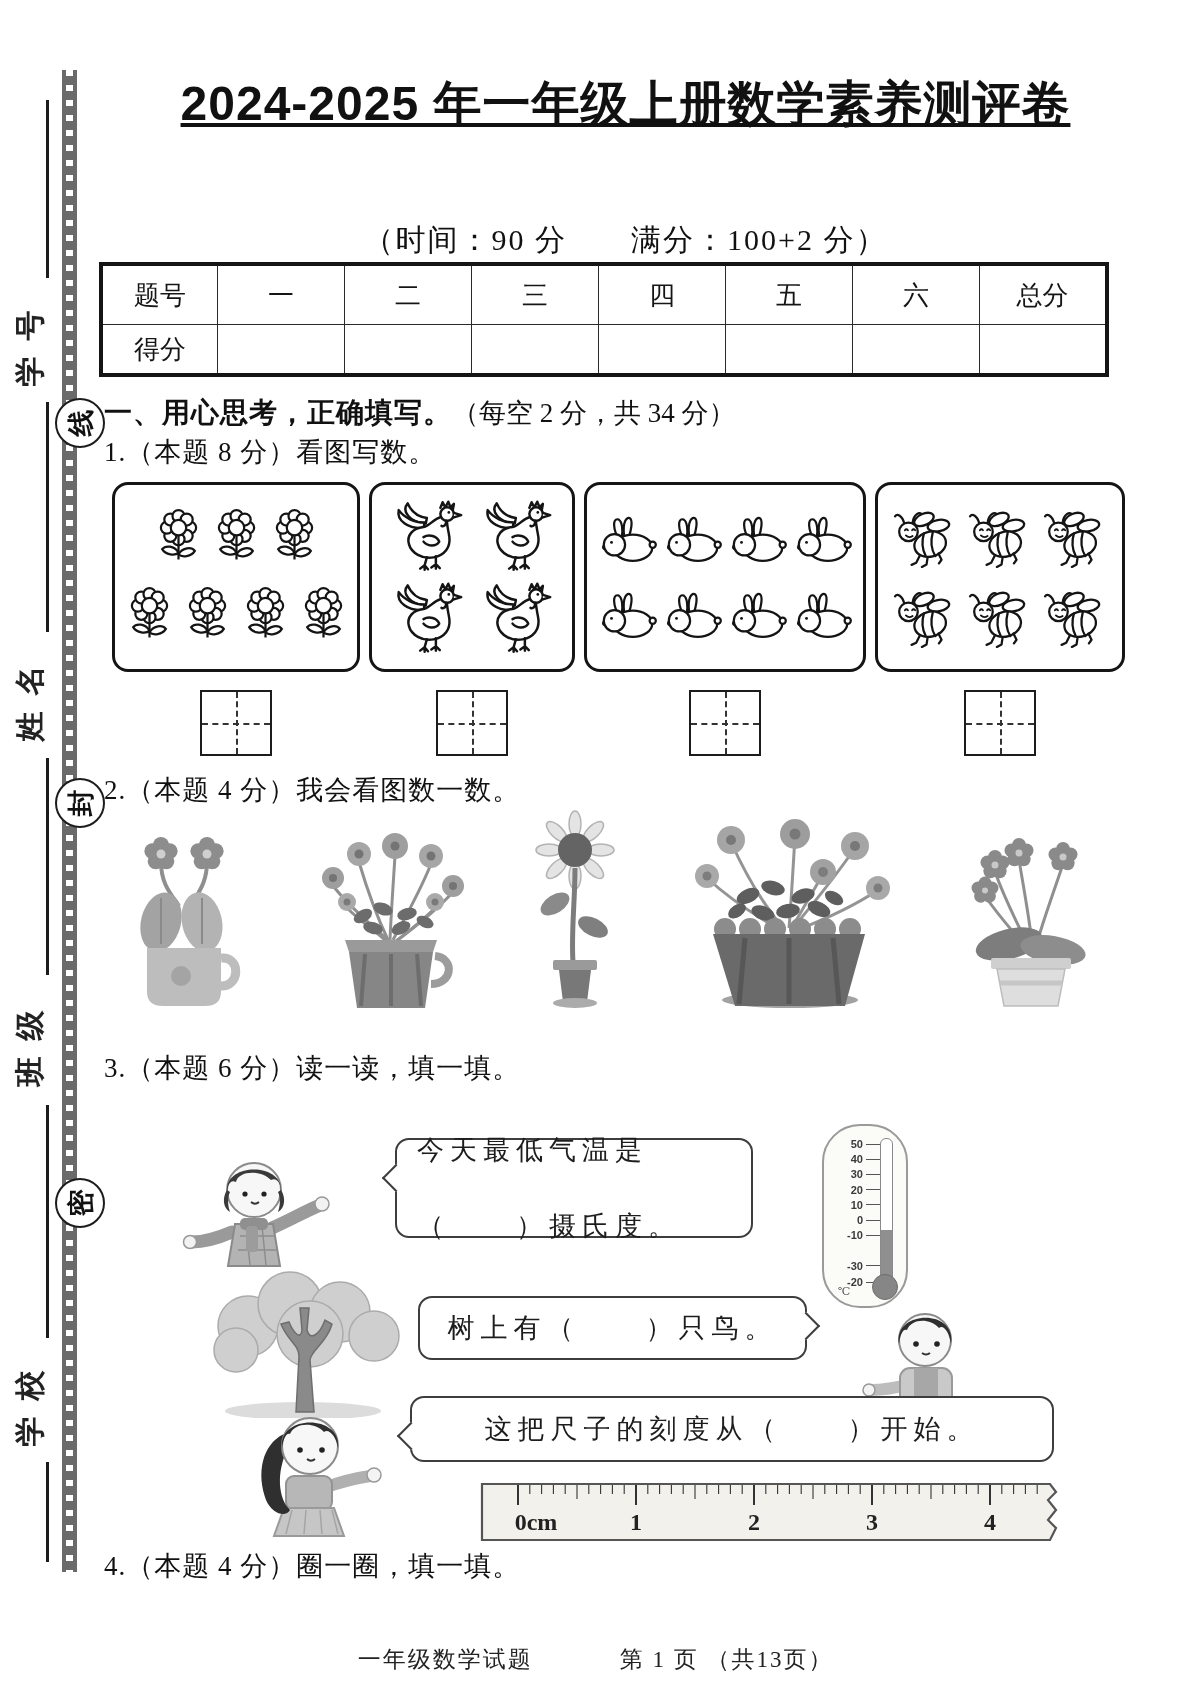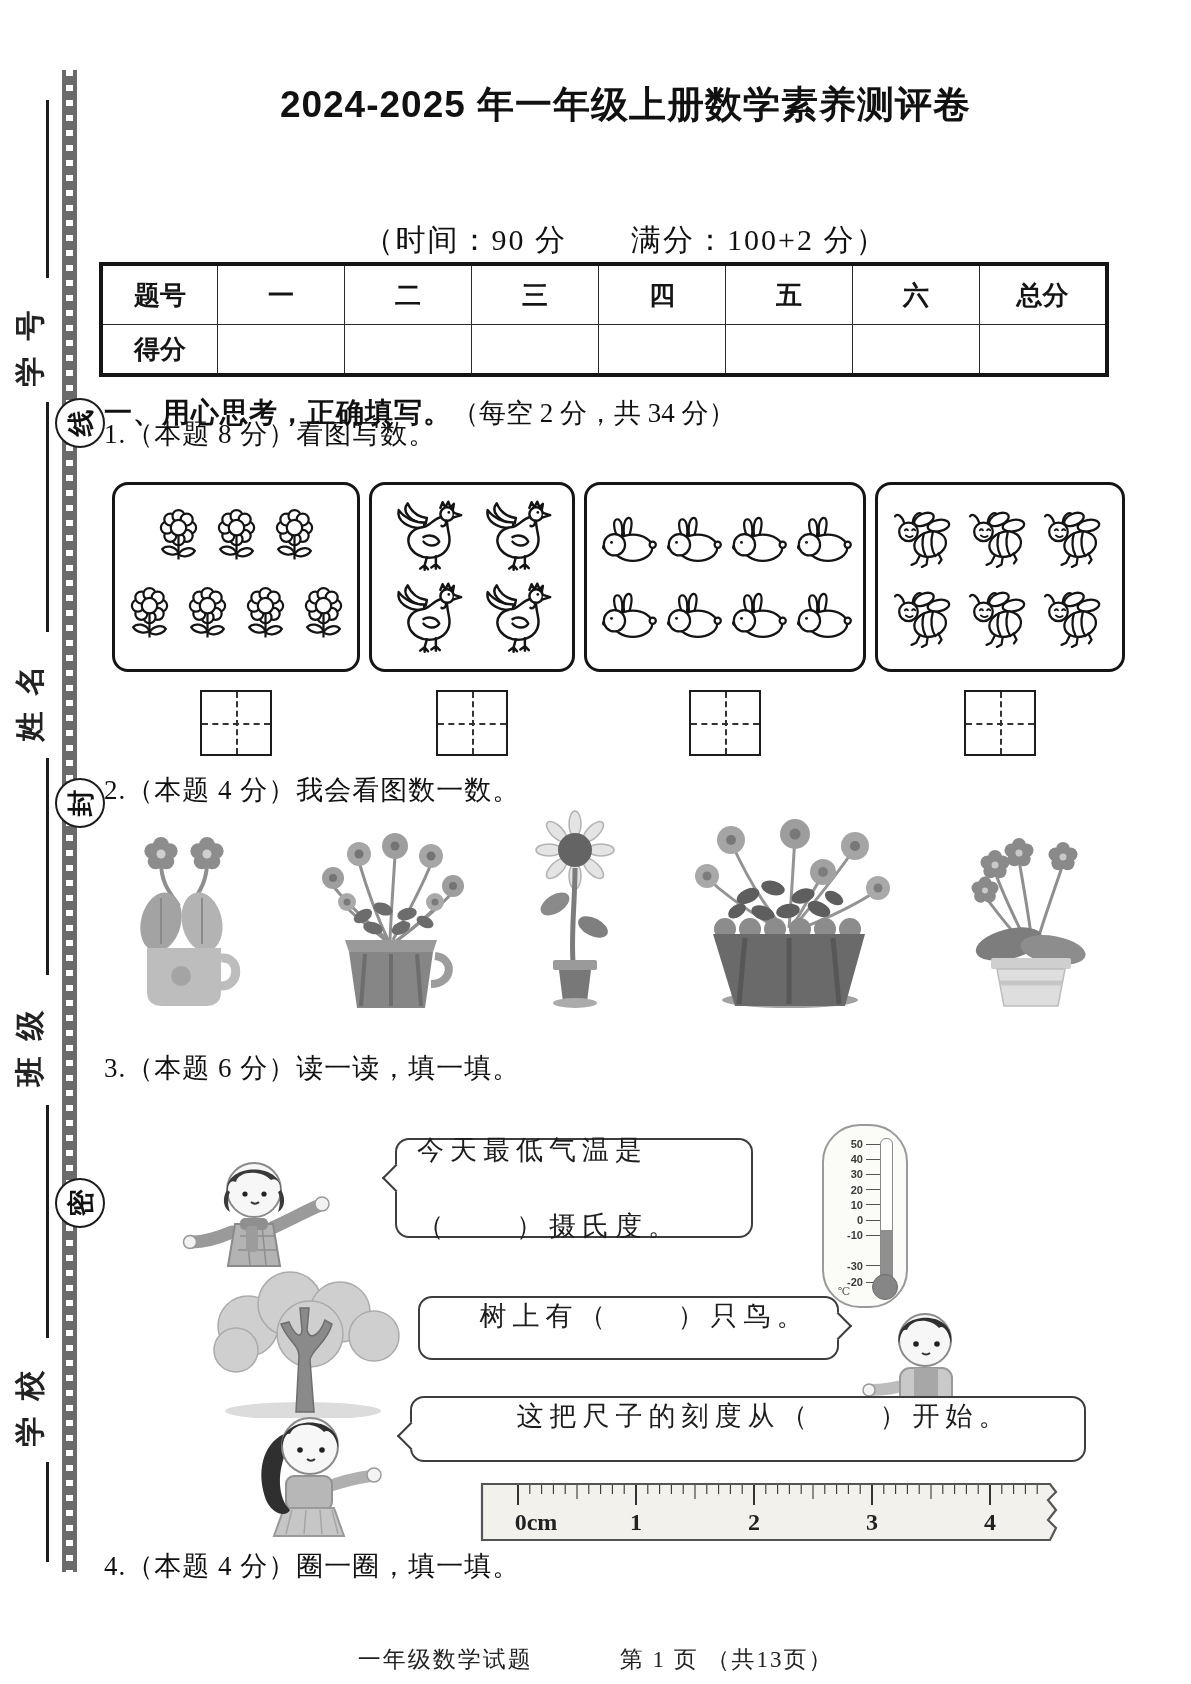--- a/index.html
+++ b/index.html
@@ -12,31 +12,31 @@
   .seal-strip .dashes{position:absolute;left:4px;top:0;bottom:0;width:7px;
         background:repeating-linear-gradient(to bottom,#fff 0 6px,#6a6a6a 6px 15px);}
   .m-line{position:absolute;left:46px;width:2.5px;background:#1c1c1c;z-index:2;}
   .m-label{position:absolute;left:4px;width:52px;height:110px;display:flex;align-items:center;justify-content:center;z-index:2;}
   .m-label span{transform:rotate(-90deg);white-space:nowrap;font-size:30px;font-weight:600;letter-spacing:16px;color:#222;}
   .m-seal{position:absolute;left:55px;width:46px;height:46px;border:2.5px solid #1c1c1c;border-radius:50%;
         background:#fff;display:flex;align-items:center;justify-content:center;z-index:3;}
   .m-seal span{transform:rotate(-90deg);font-size:27px;font-weight:700;color:#111;}
 
   
-  .title1{position:absolute;top:72px;left:90px;right:30px;margin:8px;text-align:center;
-        font-size:37px;letter-spacing:1px;}
+  .title1{position:absolute;top:72px;left:90px;right:30px;margin:0;text-align:center;
+        font-size:48px;letter-spacing:1px;text-decoration:underline;}
   .title2{position:absolute;top:146px;left:90px;right:30px;margin:0;text-align:center;
         font-size:45px;letter-spacing:3px;}
   .info{position:absolute;top:220px;left:90px;right:30px;text-align:center;font-size:30px;letter-spacing:2px;}
 
   
   .score-table{position:absolute;top:263px;left:100px;width:1008px;border-collapse:collapse;
         table-layout:fixed;z-index:2;background:#fff;}
   .score-table td{border:1.6px solid #2a2a2a;text-align:center;font-size:26px;
-        font-family:"Liberation Sans","DejaVu Sans",sans-serif;font-weight:bold;color:#151515;}
+        font-family:"Liberation Sans","DejaVu Sans",sans-serif;font-weight:normal;color:#151515;}
   .score-table tr.r1 td{height:56px;}
   .score-table tr.r2 td{height:46px;}
   .score-table{border:3px solid #151515;outline:1px solid #151515;}
 
   
   .sec1{position:absolute;top:394px;left:104px;font-size:28px;}
   .sec1 .hd{font-size:28px;letter-spacing:1px;}
   .sec1 .note{font-size:27px;}
   .qtext{position:absolute;left:104px;font-size:27px;letter-spacing:1px;}
 
@@ -55,21 +55,21 @@
   .wgrid .vline{position:absolute;left:50%;top:0;bottom:0;border-left:2px dashed #333;}
   .wgrid .hline{position:absolute;top:50%;left:0;right:0;border-top:2px dashed #333;}
 
   
   .q2pots{position:absolute;top:810px;left:105px;width:1005px;height:198px;
         display:flex;align-items:flex-end;justify-content:space-between;padding:0 4px;box-sizing:border-box;}
 
   
   .q3illus{position:absolute;top:1090px;left:100px;width:1010px;height:458px;}
   .bubble{position:absolute;background:#fff;border:2.2px solid #3d3d3d;border-radius:14px;
-        display:flex;align-items:flex-start;justify-content:center;font-size:27px;letter-spacing:6px;color:#1d1d1d;z-index:2;padding-left:32px;}
+        display:flex;align-items:center;justify-content:center;font-size:27px;letter-spacing:6px;color:#1d1d1d;z-index:2;}
   .bubble .tail{position:absolute;width:18px;height:18px;background:#fff;transform:rotate(45deg);}
   .tail-l{left:-11px;top:28px;border-left:2.2px solid #3d3d3d;border-bottom:2.2px solid #3d3d3d;}
   .tail-r{right:-11px;top:18px;border-right:2.2px solid #3d3d3d;border-top:2.2px solid #3d3d3d;}
   .bubble.b1{left:295px;top:48px;width:358px;height:100px;flex-direction:column;align-items:flex-start;
         padding:6px 20px;box-sizing:border-box;line-height:1.5;gap:36px;}
   .bubble.b2{left:318px;top:206px;width:385px;height:60px;}
   .bubble.b3{left:310px;top:300px;width:640px;height:62px;margin-top:6px;}
 
   .thermo{position:absolute;left:722px;top:34px;width:82px;height:180px;border:2.5px solid #9a9a9a;
         border-radius:38px;background:#fbfbf8;z-index:1;}
@@ -216,21 +216,21 @@
           <td></td>
           <td></td>
         </tr>
       </tbody>
   </table>
 
   <div class="sec1">
     <span class="hd">一、用心思考，正确填写。</span><span class="note">（每空 2 分，共 34 分）</span>
   </div>
 
-  <div class="qtext" style="top:416px;text-align:center;">1.（本题 8 分）看图写数。</div>
+  <div class="qtext" style="top:434px;text-align:center;">1.（本题 8 分）看图写数。</div>
   <div class="q1boxes" id="q1boxes">
       <div class="q1box" style="width: 248px;">
         <div class="q1row">
           <svg class="q1icon icon-flower">
             <use href="#sym-flower"></use>
           </svg>
           <svg class="q1icon icon-flower">
             <use href="#sym-flower"></use>
           </svg>
           <svg class="q1icon icon-flower">

